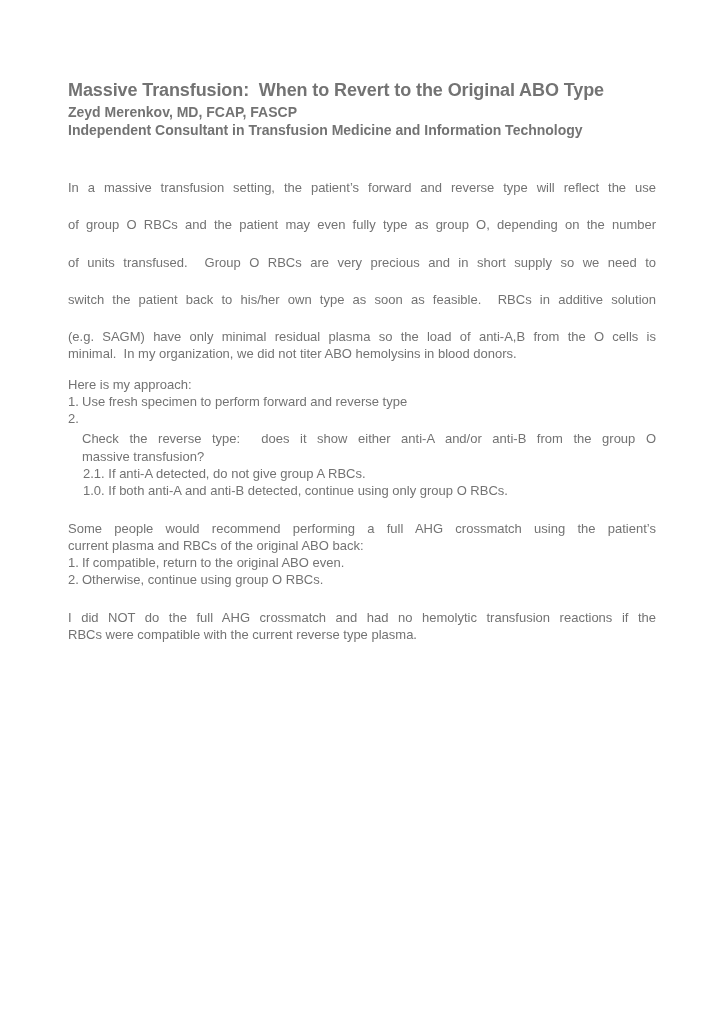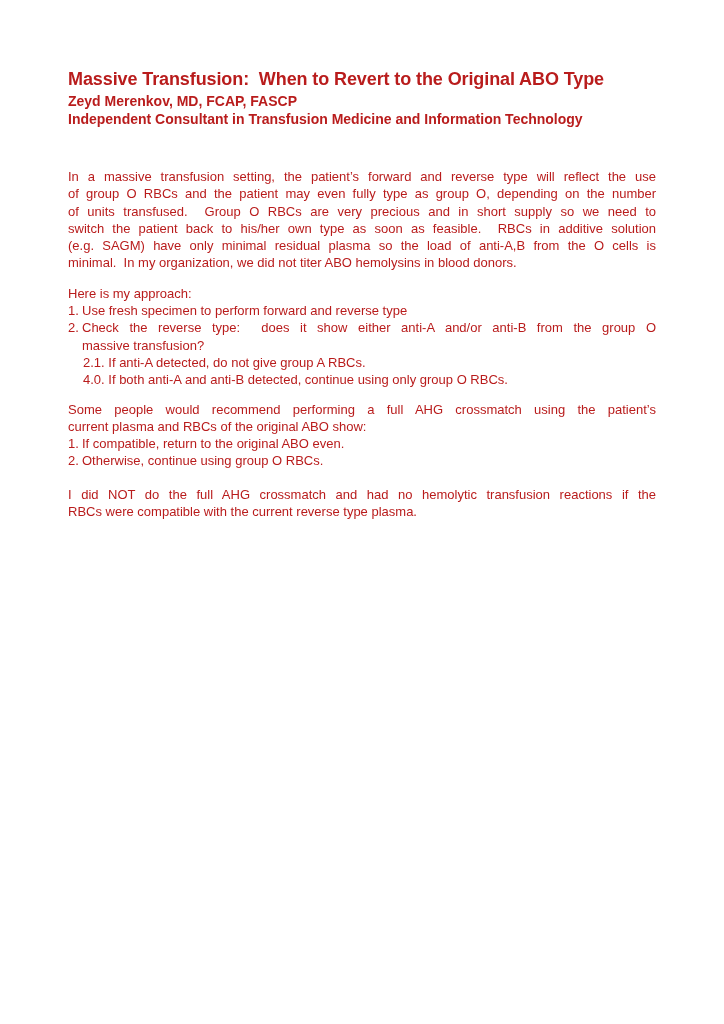--- a/index.html
+++ b/index.html
@@ -11,23 +11,23 @@
     position: relative;
     width: 724px;
     height: 1024px;
     background: #ffffff;
     overflow: hidden;
     font-family: "Liberation Sans", sans-serif;
   }
   .content {
     position: absolute;
     left: 68px;
-    top: 69px;
+    top: 80px;
     width: 588px;
-    color: #b91c1c;
+    color: #737373;
   }
   .doc-title {
     font-size: 18px;
     font-weight: bold;
     line-height: 21px;
     white-space: nowrap;
     letter-spacing: -0.1px;
   }
   .byline {
     font-size: 14px;
@@ -39,20 +39,21 @@
   .ln {
     font-size: 13px;
     line-height: 17.3px;
     white-space: nowrap;
   }
   
   .ln.jl {
     white-space: normal;
     text-align: justify;
     text-align-last: justify;
+    margin-top: 20px;
   }
   .blk.item { display: flex; }
   .marker {
     flex: 0 0 14px;
     font-size: 13px;
     line-height: 17.3px;
   }
   .item-content { flex: 1 1 auto; min-width: 0; }
   .blk.sub .ln { padding-left: 15px; }
 </style>
@@ -86,25 +87,25 @@
           <span class="marker">2.</span>
           <div class="item-content">
             <div class="ln jl">Check the reverse type:&nbsp; does it show either anti-A and/or anti-B from the group O</div>
             <div class="ln">massive transfusion?</div>
           </div>
         </div>
         <div class="blk sub">
           <div class="ln">2.1. If anti-A detected, do not give group A RBCs.</div>
         </div>
         <div class="blk sub">
-          <div class="ln">4.0. If both anti-A and anti-B detected, continue using only group O RBCs.</div>
+          <div class="ln">1.0. If both anti-A and anti-B detected, continue using only group O RBCs.</div>
         </div>
         <div class="blk para" style="margin-top: 12px;">
           <div class="ln jl">Some people would recommend performing a full AHG crossmatch using the patient’s</div>
-          <div class="ln">current plasma and RBCs of the original ABO show:</div>
+          <div class="ln">current plasma and RBCs of the original ABO back:</div>
         </div>
         <div class="blk item">
           <span class="marker">1.</span>
           <div class="item-content">
             <div class="ln">If compatible, return to the original ABO even.</div>
           </div>
         </div>
         <div class="blk item">
           <span class="marker">2.</span>
           <div class="item-content">

